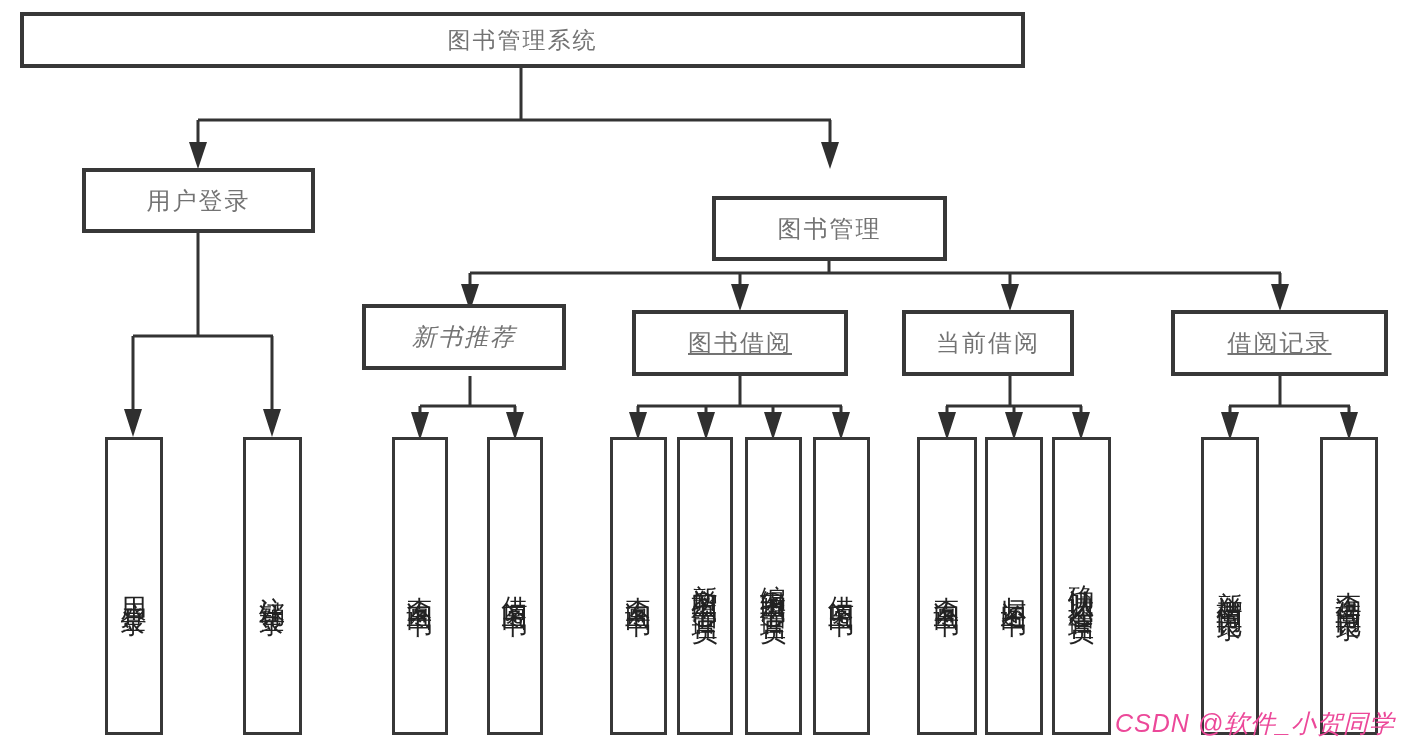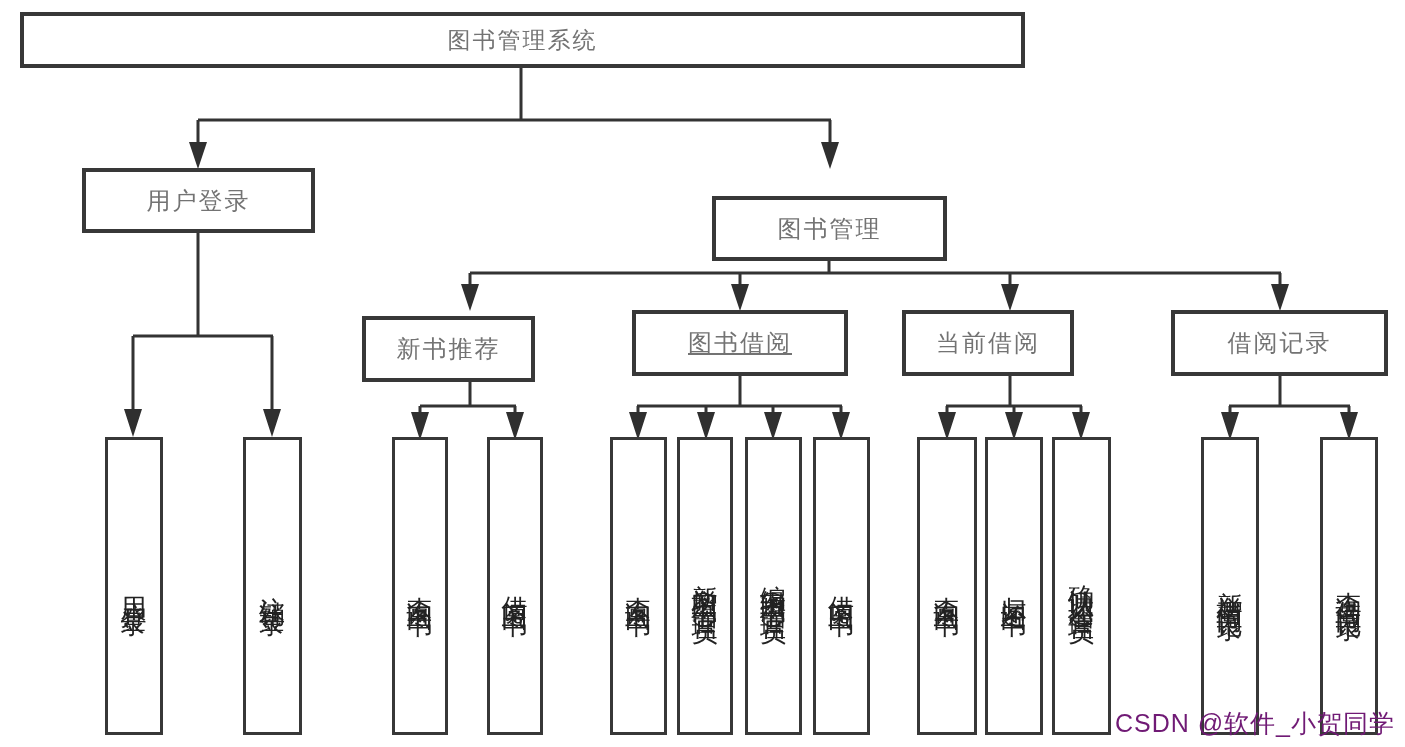--- a/index.html
+++ b/index.html
@@ -18,21 +18,21 @@
     display:flex;align-items:center;justify-content:center;
     top:437px;height:298px;
   }
   .vbox span{
     writing-mode:vertical-rl;text-orientation:mixed;
     font-size:26px;color:#222222;letter-spacing:5px;line-height:1;
     white-space:nowrap;
   }
   .watermark{
     position:absolute;z-index:3;right:10px;bottom:7px;
-    font-size:25px;color:#701a75;letter-spacing:1px;white-space:nowrap;
+    font-size:25px;color:#ec4899;letter-spacing:1px;white-space:nowrap;font-style:italic;
   }
 </style>
 </head>
 <body>
 
 <div id="canvas">
 
   <svg id="connectors" width="1405" height="747" viewBox="0 0 1405 747">
     <path fill="none" stroke="#333333" stroke-width="3" d="M521 67 L521 120
              M198 120 L831 120
@@ -80,30 +80,30 @@
     <span>图书管理系统</span>
   </div>
 
   <div class="hbox" style="left:82px;top:168px;width:233px;height:65px;">
     <span>用户登录</span>
   </div>
   <div class="hbox" style="left:712px;top:168px;width:235px;height:65px;margin-top:28px;">
     <span>图书管理</span>
   </div>
 
-  <div class="hbox" style="left:362px;top:316px;width:173px;height:66px;">
+  <div class="hbox" style="left:362px;top:304px;width:204px;height:66px;font-style:italic;">
     <span>新书推荐</span>
   </div>
   <div class="hbox" style="left:632px;top:310px;width:216px;height:66px;text-decoration:underline;">
     <span>图书借阅</span>
   </div>
   <div class="hbox" style="left:902px;top:310px;width:172px;height:66px;">
     <span>当前借阅</span>
   </div>
-  <div class="hbox" style="left:1171px;top:310px;width:217px;height:66px;">
+  <div class="hbox" style="left:1171px;top:310px;width:217px;height:66px;text-decoration:underline;">
     <span>借阅记录</span>
   </div>
 
   <div class="vbox" style="left:105px;width:58px;">
     <span>用户登录</span>
   </div>
   <div class="vbox" style="left:243px;width:59px;">
     <span>注销登录</span>
   </div>
 

